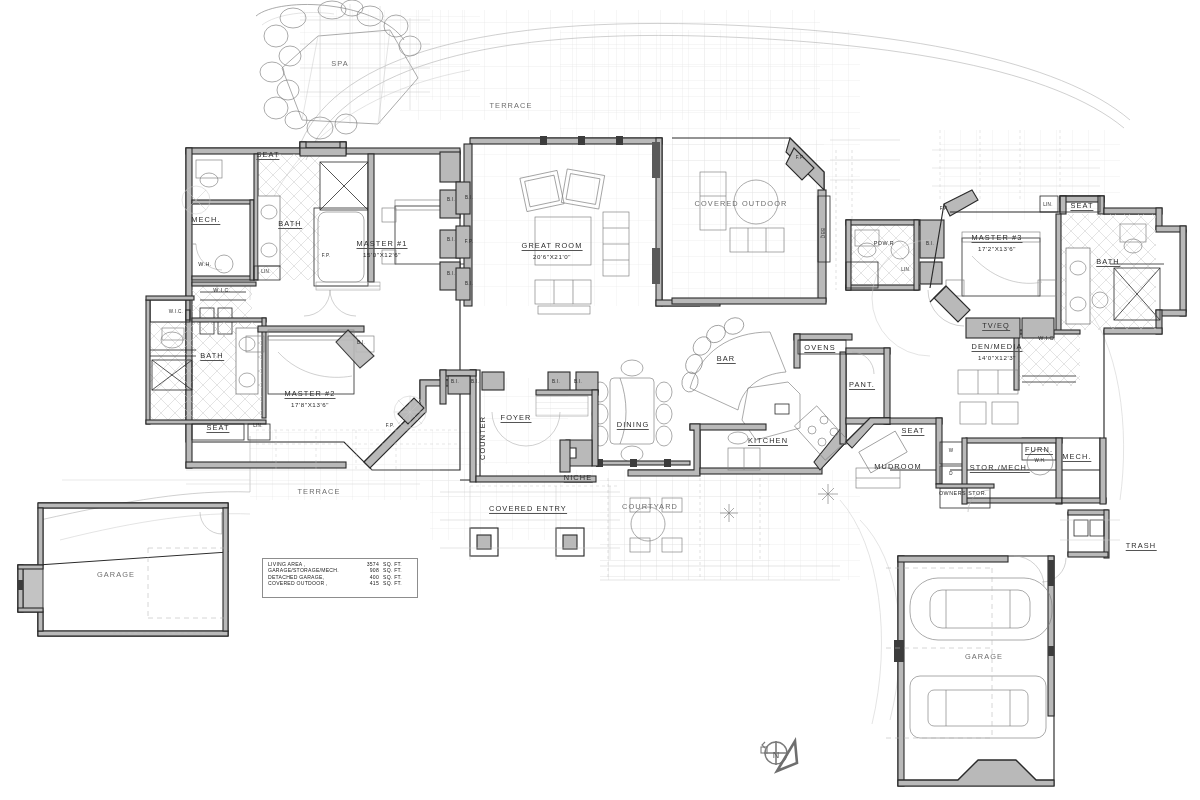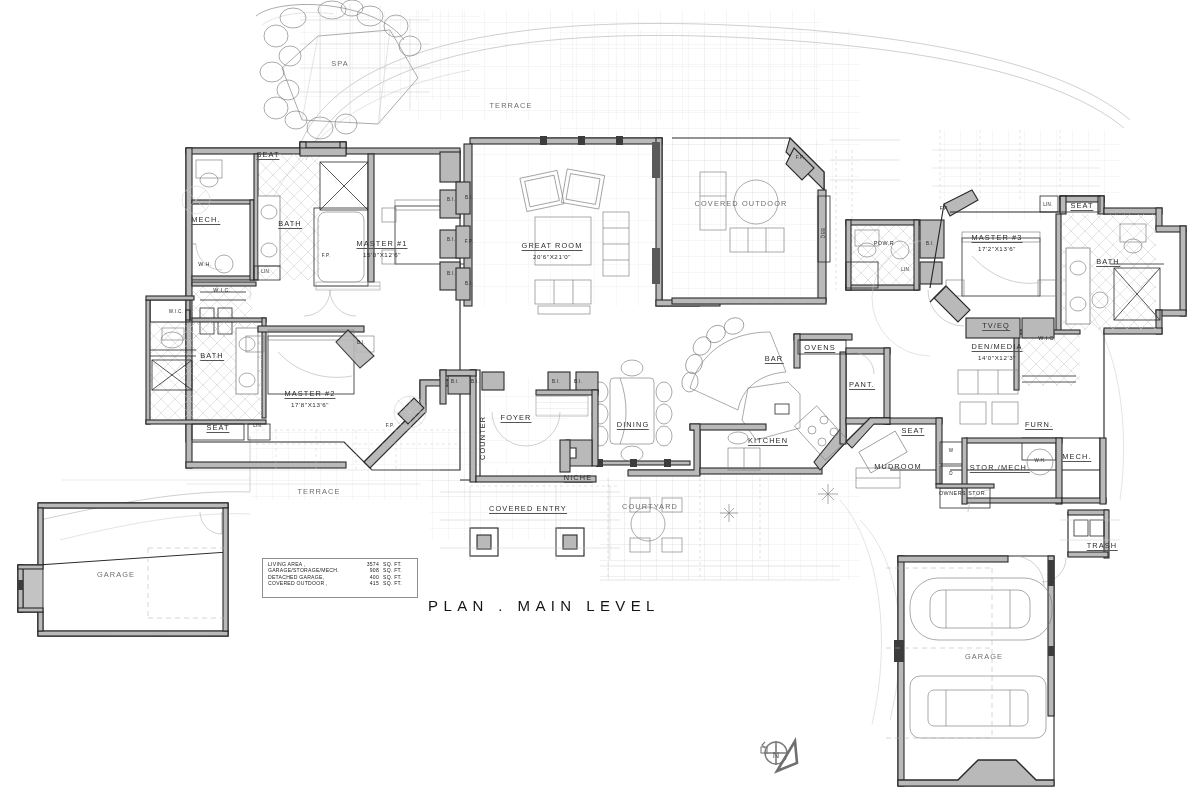--- a/index.html
+++ b/index.html
@@ -620,21 +620,21 @@
   <div class="lbl room ctr" style="left:997px;top:234px;">MASTER #3</div>
   <div class="lbl dim ctr" style="left:997px;top:246px;">17'2"X13'6"</div>
   <div class="lbl xtiny ctr" style="left:1048px;top:203px;">LIN.</div>
   <div class="lbl room ctr" style="left:1082px;top:202px;">SEAT</div>
   <div class="lbl room ctr" style="left:1108px;top:258px;">BATH</div>
   <div class="lbl tiny ctr" style="left:1047px;top:336px;">W.I.C.</div>
   <div class="lbl room ctr" style="left:996px;top:322px;">TV/EQ</div>
   <div class="lbl room ctr" style="left:997px;top:343px;">DEN/MEDIA</div>
   <div class="lbl dim ctr" style="left:997px;top:355px;">14'0"X12'3"</div>
 
-  <div class="lbl room ctr" style="left:726px;top:355px;margin-left:48px;">BAR</div>
+  <div class="lbl room ctr" style="left:726px;top:355px;">BAR</div>
   <div class="lbl room ctr" style="left:820px;top:344px;">OVENS</div>
   <div class="lbl room ctr" style="left:862px;top:381px;">PANT.</div>
   <div class="lbl room ctr" style="left:768px;top:437px;">KITCHEN</div>
   <div class="lbl room ctr" style="left:633px;top:421px;">DINING</div>
 
   <div class="lbl room nb" style="left:479px;top:460px;transform:rotate(-90deg);transform-origin:left top;">COUNTER</div>
   <div class="lbl room ctr" style="left:516px;top:414px;">FOYER</div>
   <div class="lbl room ctr" style="left:578px;top:474px;">NICHE</div>
   <div class="lbl xtiny ctr" style="left:455px;top:380px;">B.I.</div>
   <div class="lbl xtiny ctr" style="left:475px;top:380px;">B.I.</div>
@@ -642,24 +642,24 @@
   <div class="lbl xtiny ctr" style="left:578px;top:380px;">B.I.</div>
   <div class="lbl room ctr" style="left:528px;top:505px;">COVERED ENTRY</div>
   <div class="lbl room nb mid ctr" style="left:650px;top:503px;">COURTYARD</div>
 
   <div class="lbl room nb ctr" style="left:898px;top:463px;">MUDROOM</div>
   <div class="lbl room ctr" style="left:913px;top:427px;">SEAT</div>
   <div class="lbl xtiny ctr" style="left:951px;top:449px;">W</div>
   <div class="lbl xtiny ctr" style="left:951px;top:472px;">D</div>
   <div class="lbl room ctr" style="left:1000px;top:464px;text-align:center;">STOR./MECH.</div>
   <div class="lbl tiny ctr" style="left:963px;top:491px;">OWNERS STOR.</div>
-  <div class="lbl room ctr" style="left:1039px;top:421px;">FURN.</div>
+  <div class="lbl room ctr" style="left:1039px;top:446px;">FURN.</div>
   <div class="lbl room ctr" style="left:1077px;top:453px;">MECH.</div>
   <div class="lbl xtiny ctr" style="left:1040px;top:459px;">W.H.</div>
-  <div class="lbl room ctr" style="left:1102px;top:542px;">TRASH</div>
+  <div class="lbl room ctr" style="left:1141px;top:542px;">TRASH</div>
 
   <div class="lbl room nb mid ctr" style="left:116px;top:571px;">GARAGE</div>
   <div class="lbl room nb mid ctr" style="left:984px;top:653px;">GARAGE</div>
 
   <div id="schedule">
     <table>
       <tbody id="schedule-body">
           <tr>
             <td>LIVING AREA ,</td>
             <td class="v">3574</td>
@@ -677,21 +677,20 @@
           </tr>
           <tr>
             <td>COVERED OUTDOOR ,</td>
             <td class="v">415</td>
             <td class="u">SQ. FT.</td>
           </tr>
         </tbody>
     </table>
   </div>
 
-  <div id="plantitle">PLAN . MAIN LEVEL</div>
 
   <svg id="northarrow" viewBox="0 0 48 48">
     <circle cx="19" cy="22" r="11" fill="none" stroke="#7b7b7b" stroke-width="1.4"></circle>
     <path d="M19 10 V34 M7 22 H31" stroke="#7b7b7b" stroke-width="1.6"></path>
     <path d="M8 17 L5 14 L8 11" fill="none" stroke="#7b7b7b" stroke-width="1.2"></path>
     <rect x="4" y="16" width="6" height="6" fill="none" stroke="#7b7b7b" stroke-width="1.1"></rect>
     <path d="M38 10 L40 32 L20 40 Z" fill="none" stroke="#6e6e6e" stroke-width="2.6"></path>
     <text x="19" y="27" font-family="Liberation Sans, sans-serif" font-size="9" fill="#5c5c5c" text-anchor="middle">N</text>
   </svg>
 

